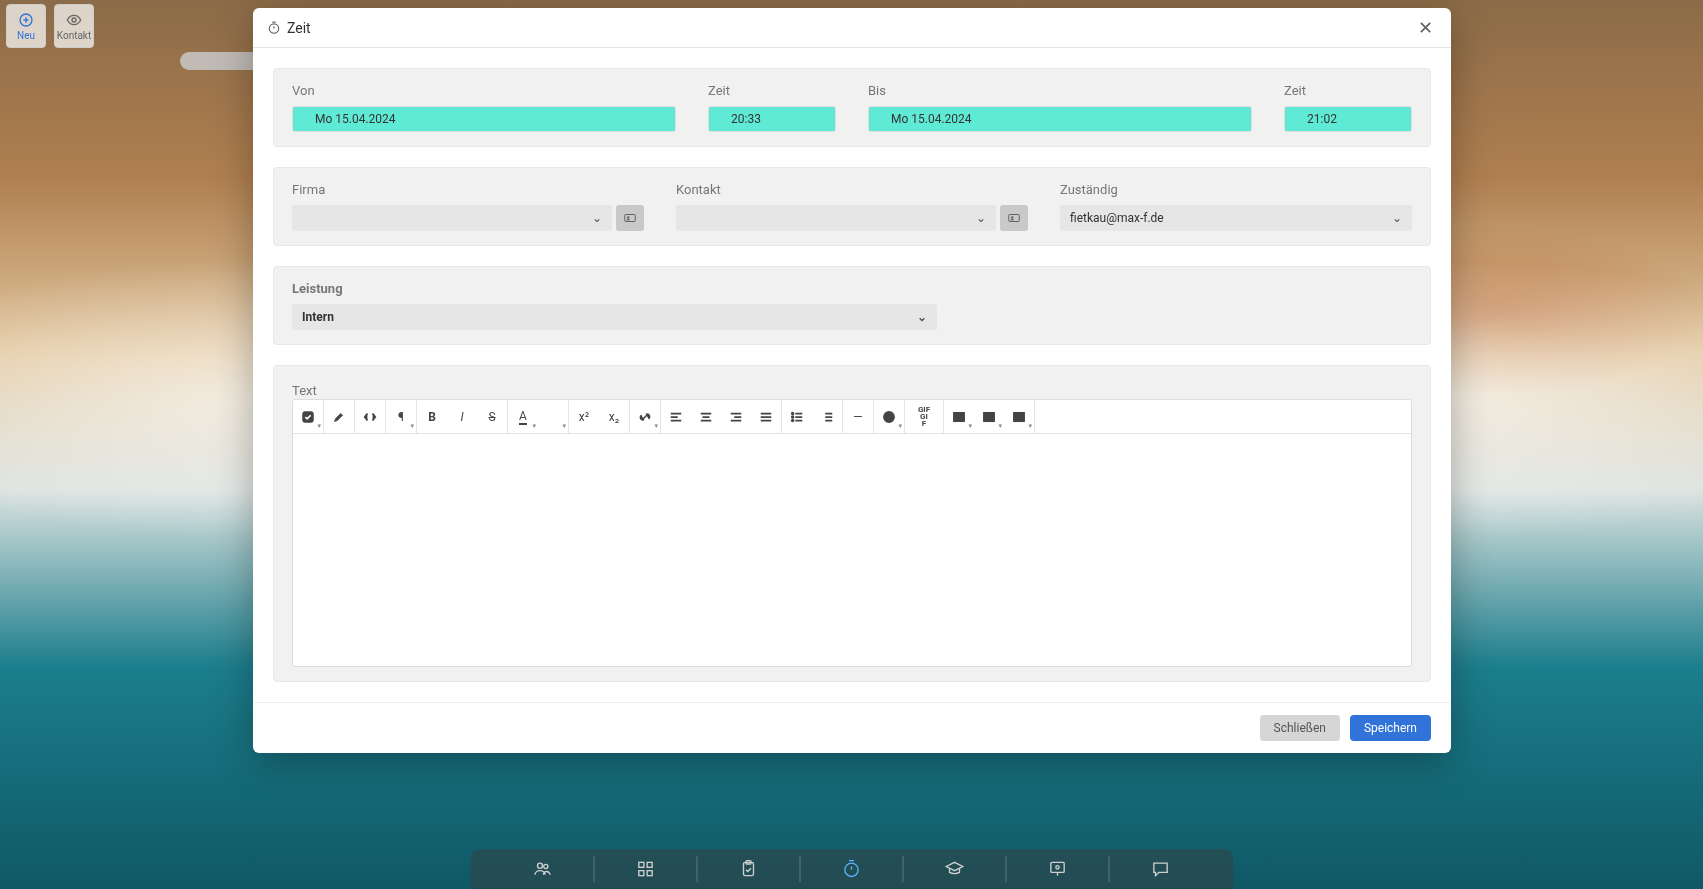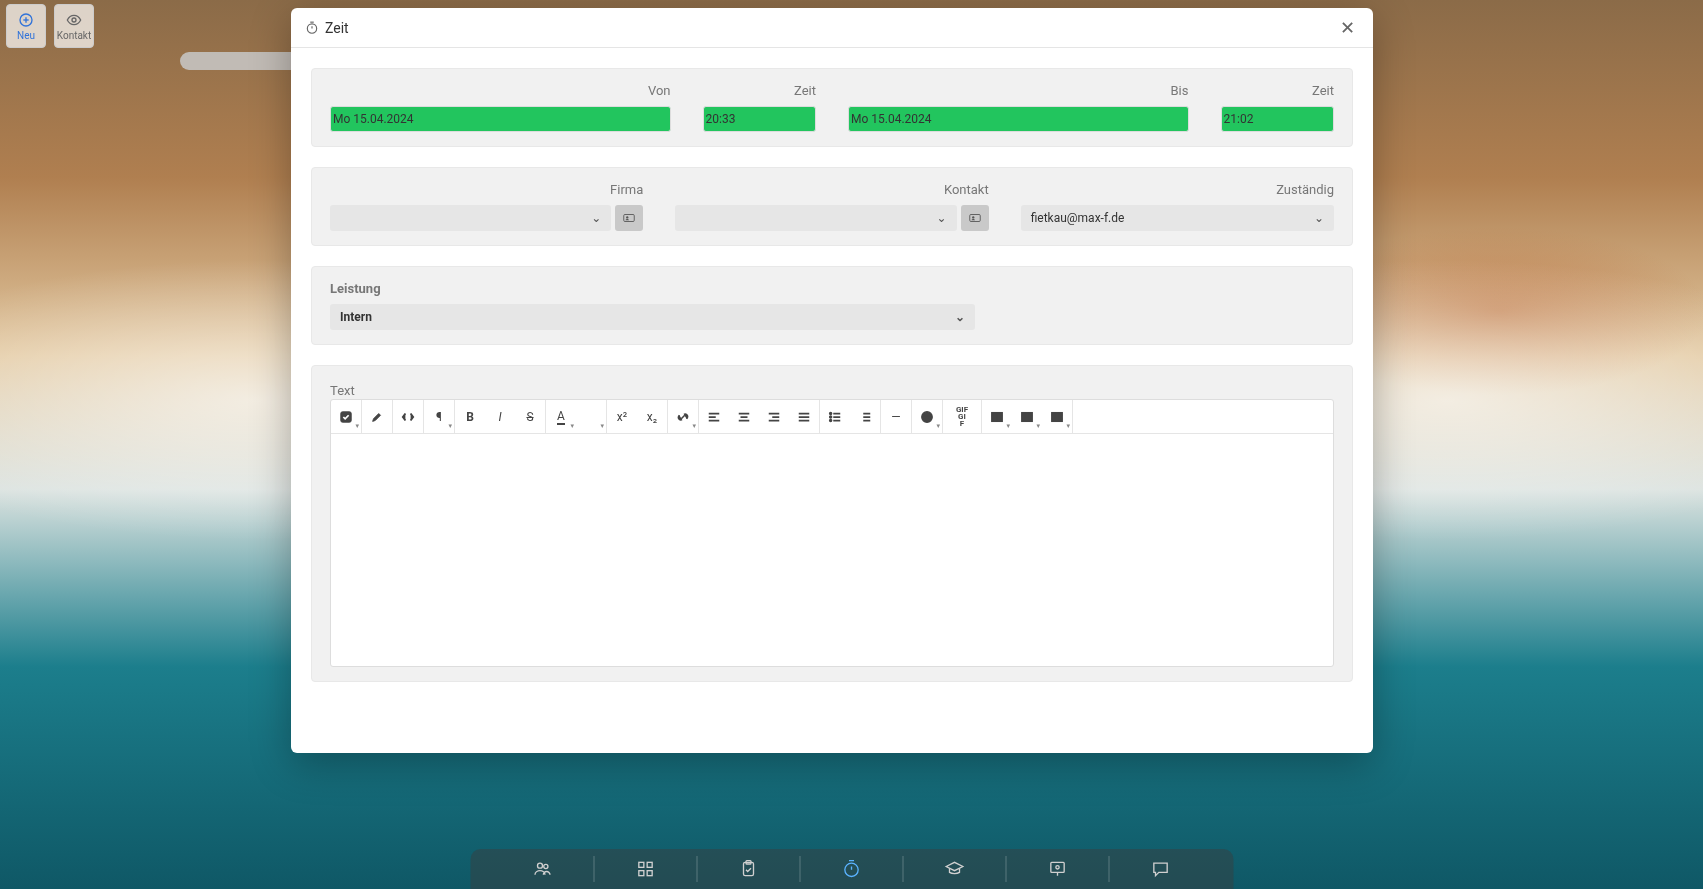--- a/index.html
+++ b/index.html
@@ -11,32 +11,32 @@
   .bg-texture{position:absolute;inset:0;background:
     radial-gradient(ellipse 600px 200px at 15% 45%, rgba(255,255,255,.6) 0%, transparent 70%),
     radial-gradient(ellipse 600px 200px at 85% 45%, rgba(255,255,255,.6) 0%, transparent 70%),
     radial-gradient(ellipse 300px 120px at 88% 35%, rgba(190,110,60,.6) 0%, transparent 70%);
   }
   .top-buttons{position:absolute;left:6px;top:4px;display:flex;gap:8px;}
   .top-btn{width:40px;height:44px;border:1px solid #ccc;border-radius:4px;background:rgba(255,255,255,.7);display:flex;flex-direction:column;align-items:center;justify-content:center;font-size:10px;color:#666;gap:2px;}
   .top-btn.blue{color:#3173d9;}
   .top-btn svg{width:16px;height:16px;}
   .header-bar{position:absolute;left:180px;top:52px;width:1155px;height:18px;background:rgba(200,200,200,.85);border-radius:9px;}
-  .modal{position:absolute;left:253px;top:8px;width:1082px;height:745px;background:#fff;border-radius:6px;box-shadow:0 10px 40px rgba(0,0,0,.3);display:flex;flex-direction:column;margin-left:38px;}
+  .modal{position:absolute;left:253px;top:8px;width:1198px;height:745px;background:#fff;border-radius:6px;box-shadow:0 10px 40px rgba(0,0,0,.3);display:flex;flex-direction:column;}
   .modal-header{height:40px;border-bottom:1px solid #e5e5e5;display:flex;align-items:center;padding:0 14px;justify-content:space-between;}
   .modal-header .title{display:flex;align-items:center;gap:6px;font-size:14px;color:#333;}
   .close-x{font-size:18px;color:#666;cursor:pointer;padding:4px;}
   .modal-body{flex:1;overflow:auto;padding:0 20px;}
   .section{background:#f1f1f1;border:1px solid #e8e8e8;border-radius:4px;margin-top:20px;padding:14px 18px;}
-  .row{display:flex;gap:32px;text-align:right;}
+  .row{display:flex;gap:32px;}
   .field{display:flex;flex-direction:column;flex:1;}
   .field.wide{flex:3;}
   .field.narrow{flex:1;}
   .label{font-size:13px;color:#777;margin-bottom:8px;}
-  .input{height:26px;background:#22c55e;border:1px solid #ddd;border-radius:3px;padding:0 2px;font-size:12px;color:#333;display:flex;align-items:center;}
+  .input{height:26px;background:#5eead4;border:1px solid #ddd;border-radius:3px;padding:0 22px;font-size:12px;color:#333;display:flex;align-items:center;}
   .select-like{height:26px;background:#e6e6e6;border-radius:3px;display:flex;align-items:center;justify-content:space-between;padding:0 10px;font-size:12px;color:#333;}
   .select-empty{color:transparent;}
   .select-chevron{color:#555;}
   .select-with-btn{display:flex;gap:4px;}
   .select-with-btn .select-like{flex:1;}
   .icon-btn{width:28px;height:26px;background:#c9c9c9;border-radius:3px;display:flex;align-items:center;justify-content:center;}
   .icon-btn svg{width:14px;height:14px;fill:#555;}
   .editor{background:#fff;border:1px solid #ddd;border-radius:3px;overflow:hidden;}
   .toolbar{display:flex;flex-wrap:nowrap;border-bottom:1px solid #e5e5e5;height:34px;align-items:stretch;}
   .tgroup{display:flex;border-right:1px solid #e5e5e5;}
@@ -333,20 +333,24 @@
                 </svg>
               </div>
           </div>
         </div>
         <div class="editor-area"></div>
       </div>
     </div>
 
   </div>
 
+  <div class="modal-footer">
+    <button class="btn secondary">Schließen</button>
+    <button class="btn primary">Speichern</button>
+  </div>
 </div>
 
 <div class="dock">
   <div class="dock-item">
       <svg viewBox="0 0 24 24">
         <circle cx="9" cy="8" r="3"></circle>
         <circle cx="16" cy="9" r="2.5"></circle>
         <path d="M3 19c0-3 3-5 6-5s6 2 6 5M13 19c0-2 2-4 4-4s4 2 4 4"></path>
       </svg>
     </div>

